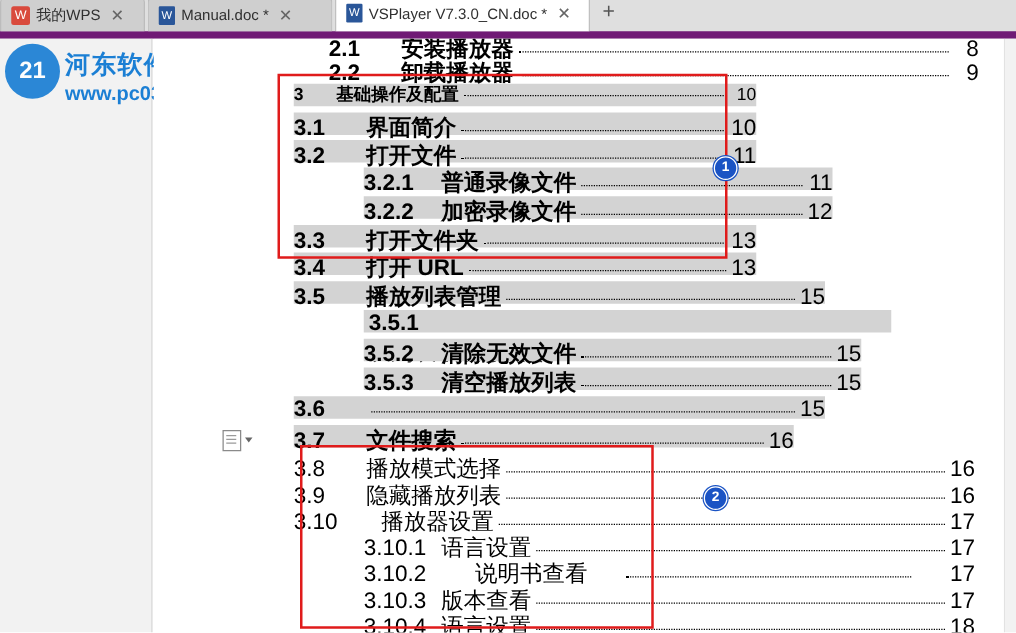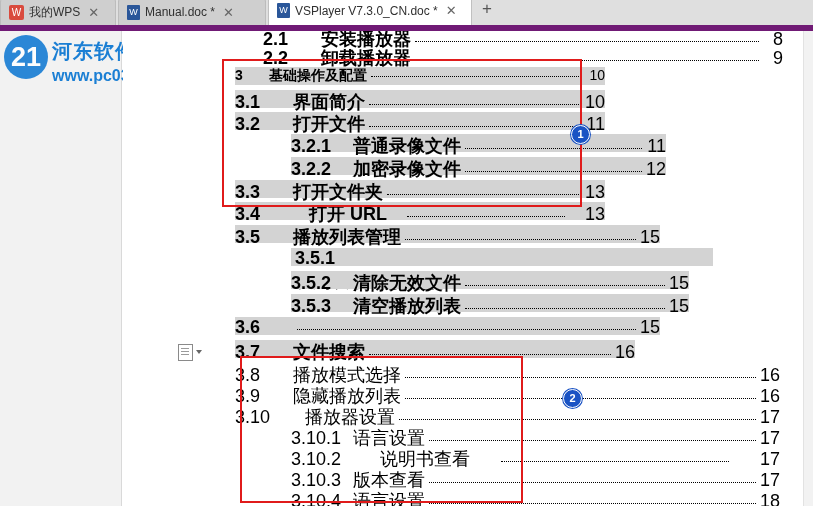--- a/index.html
+++ b/index.html
@@ -143,21 +143,21 @@
     height: 70px;
     pointer-events: none;
   }
   .wm-circle {
     position: absolute;
     left: 0; top: 2px;
     width: 44px; height: 44px;
     border-radius: 50%;
     background: #1b7fd4;
     color: #fff;
-    font-size: 27px;
+    font-size: 19px;
     font-weight: bold;
     text-align: center;
     line-height: 44px;
     opacity: 0.92;
   }
   .wm-title {
     position: absolute;
     left: 48px; top: 5px;
     font-size: 20px;
     color: #1b7fd4;
@@ -356,21 +356,21 @@
       <span class="pg">12</span>
     </div>
 
     <div class="toc-line hl" style="left:112px; top:149px; width:370px;">
       <span class="num" style="width:58px;">3.3</span>
       <span class="txt">打开文件夹</span>
       <span class="dots"></span>
       <span class="pg">13</span>
     </div>
 
-    <div class="toc-line hl" style="left:112px; top:171px; width:370px;gap:16px;">
+    <div class="toc-line hl" style="left:112px; top:171px; width:370px;">
       <span class="num" style="width:58px;">3.4</span>
       <span class="txt">打开 URL</span>
       <span class="dots"></span>
       <span class="pg">13</span>
     </div>
 
     <div class="toc-line hl" style="left:112px; top:194px; width:425px;">
       <span class="num" style="width:58px;">3.5</span>
       <span class="txt">播放列表管理</span>
       <span class="dots"></span>

